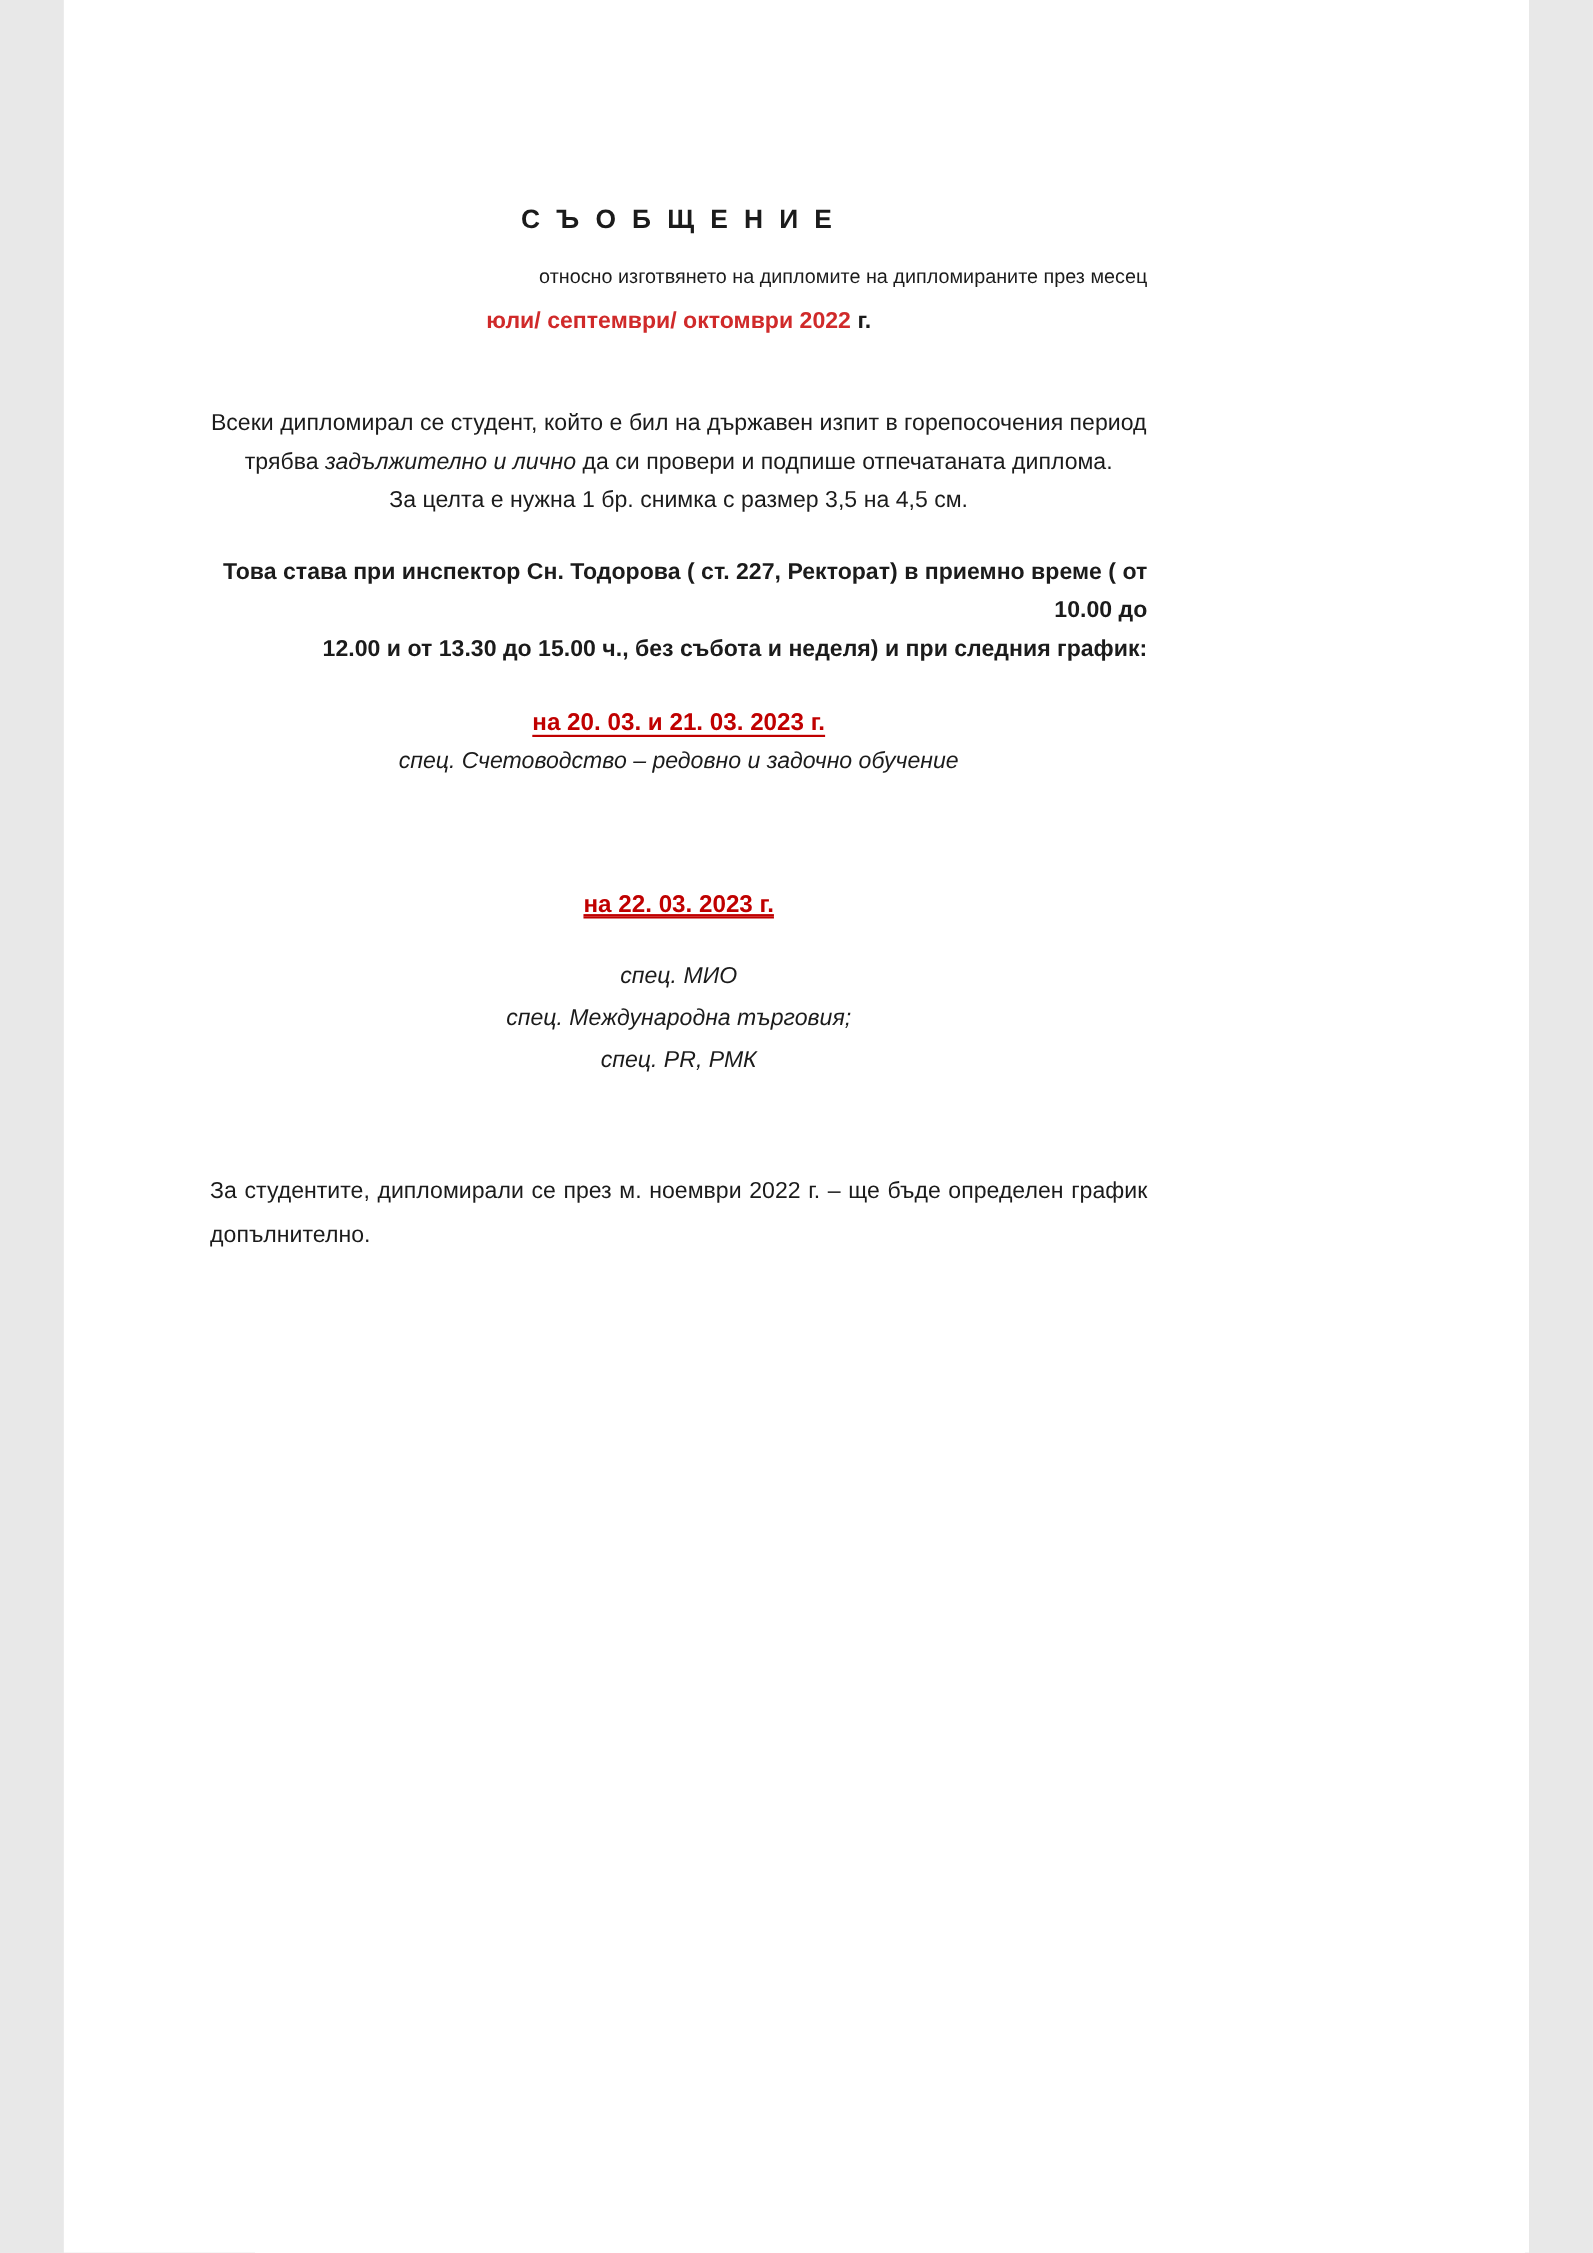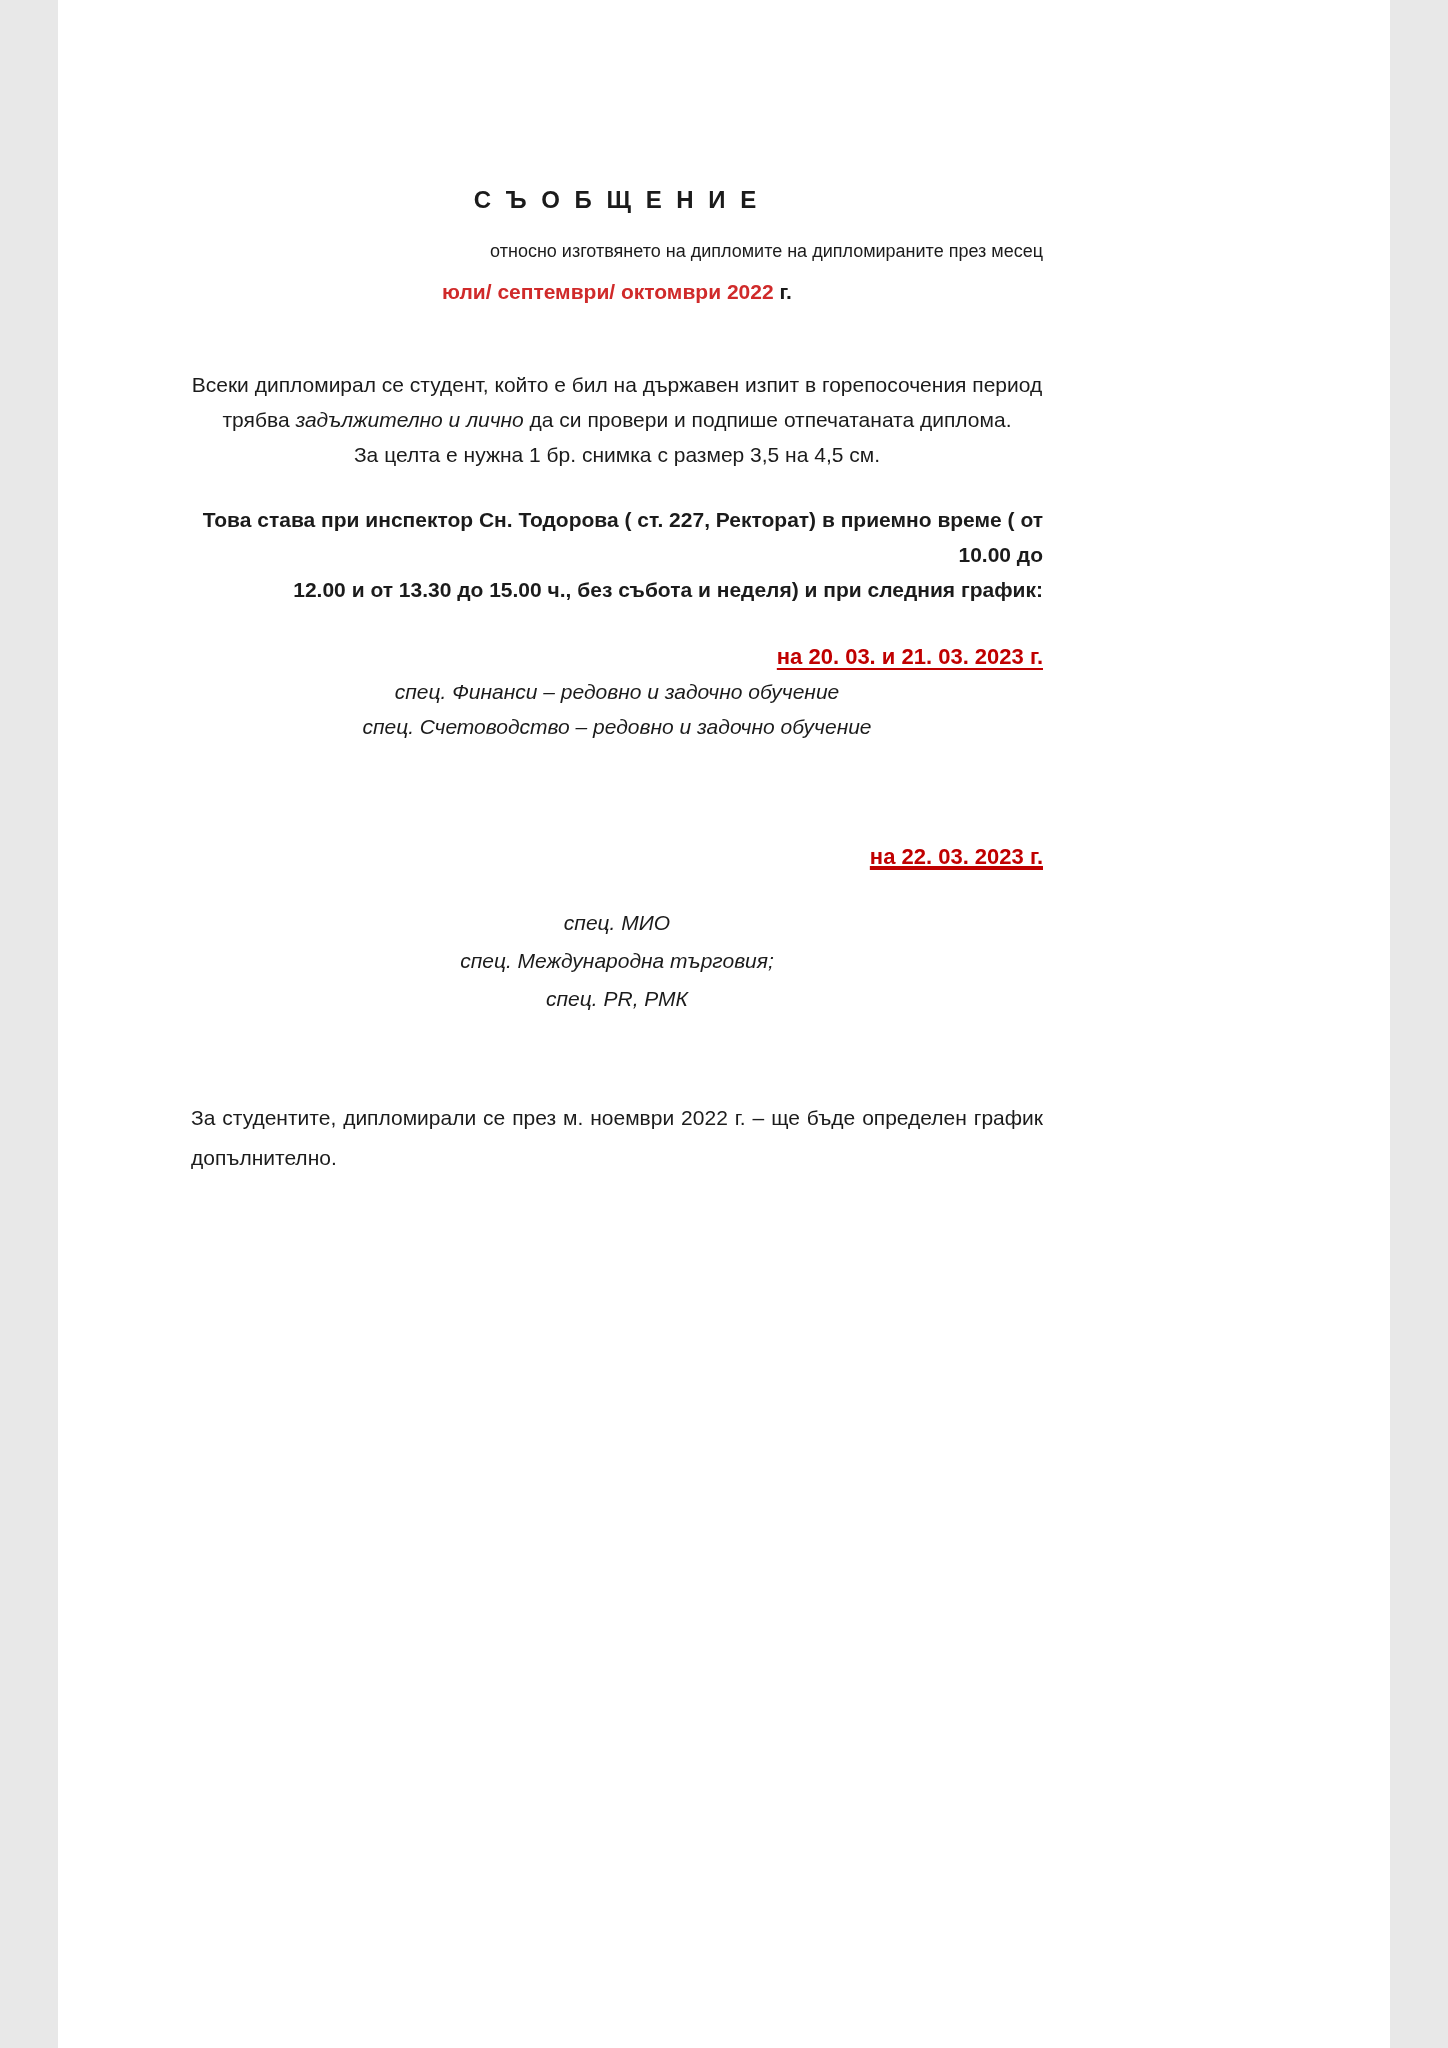--- a/index.html
+++ b/index.html
@@ -55,21 +55,21 @@
   .para1 .em { font-style: italic; }
   .para2 {
     margin-top: 30px;
     text-align: right;
     font-size: 21px;
     font-weight: 700;
     line-height: 35px;
   }
   .sched-date {
     margin-top: 32px;
-    text-align: right;
+    text-align: center;
     font-size: 22px;
     font-weight: 700;
     line-height: 35px;
     color: #c00000;
   }
   .sched-date span {
     text-decoration: underline;
     text-decoration-thickness: 2px;
     text-underline-offset: 4px;
   }
@@ -111,21 +111,20 @@
     </div>
 
     <div class="para2">
       <div>Това става при инспектор Сн. Тодорова ( ст. 227, Ректорат) в приемно време ( от 10.00 до</div>
       <div>12.00 и от 13.30 до 15.00 ч., без събота и неделя) и при следния график:</div>
     </div>
 
     <div class="sched-date"><span>на 20. 03. и 21. 03. 2023 г.</span></div>
 
     <div class="sched-items">
-      <div>спец. Финанси – редовно и задочно обучение</div>
       <div>спец. Счетоводство – редовно и задочно обучение</div>
     </div>
 
     <div class="sched-date second"><span>на 22. 03. 2023 г.</span></div>
 
     <div class="sched-items second">
       <div>спец. МИО</div>
       <div>спец. Международна търговия;</div>
       <div>спец. PR, РМК</div>
     </div>

